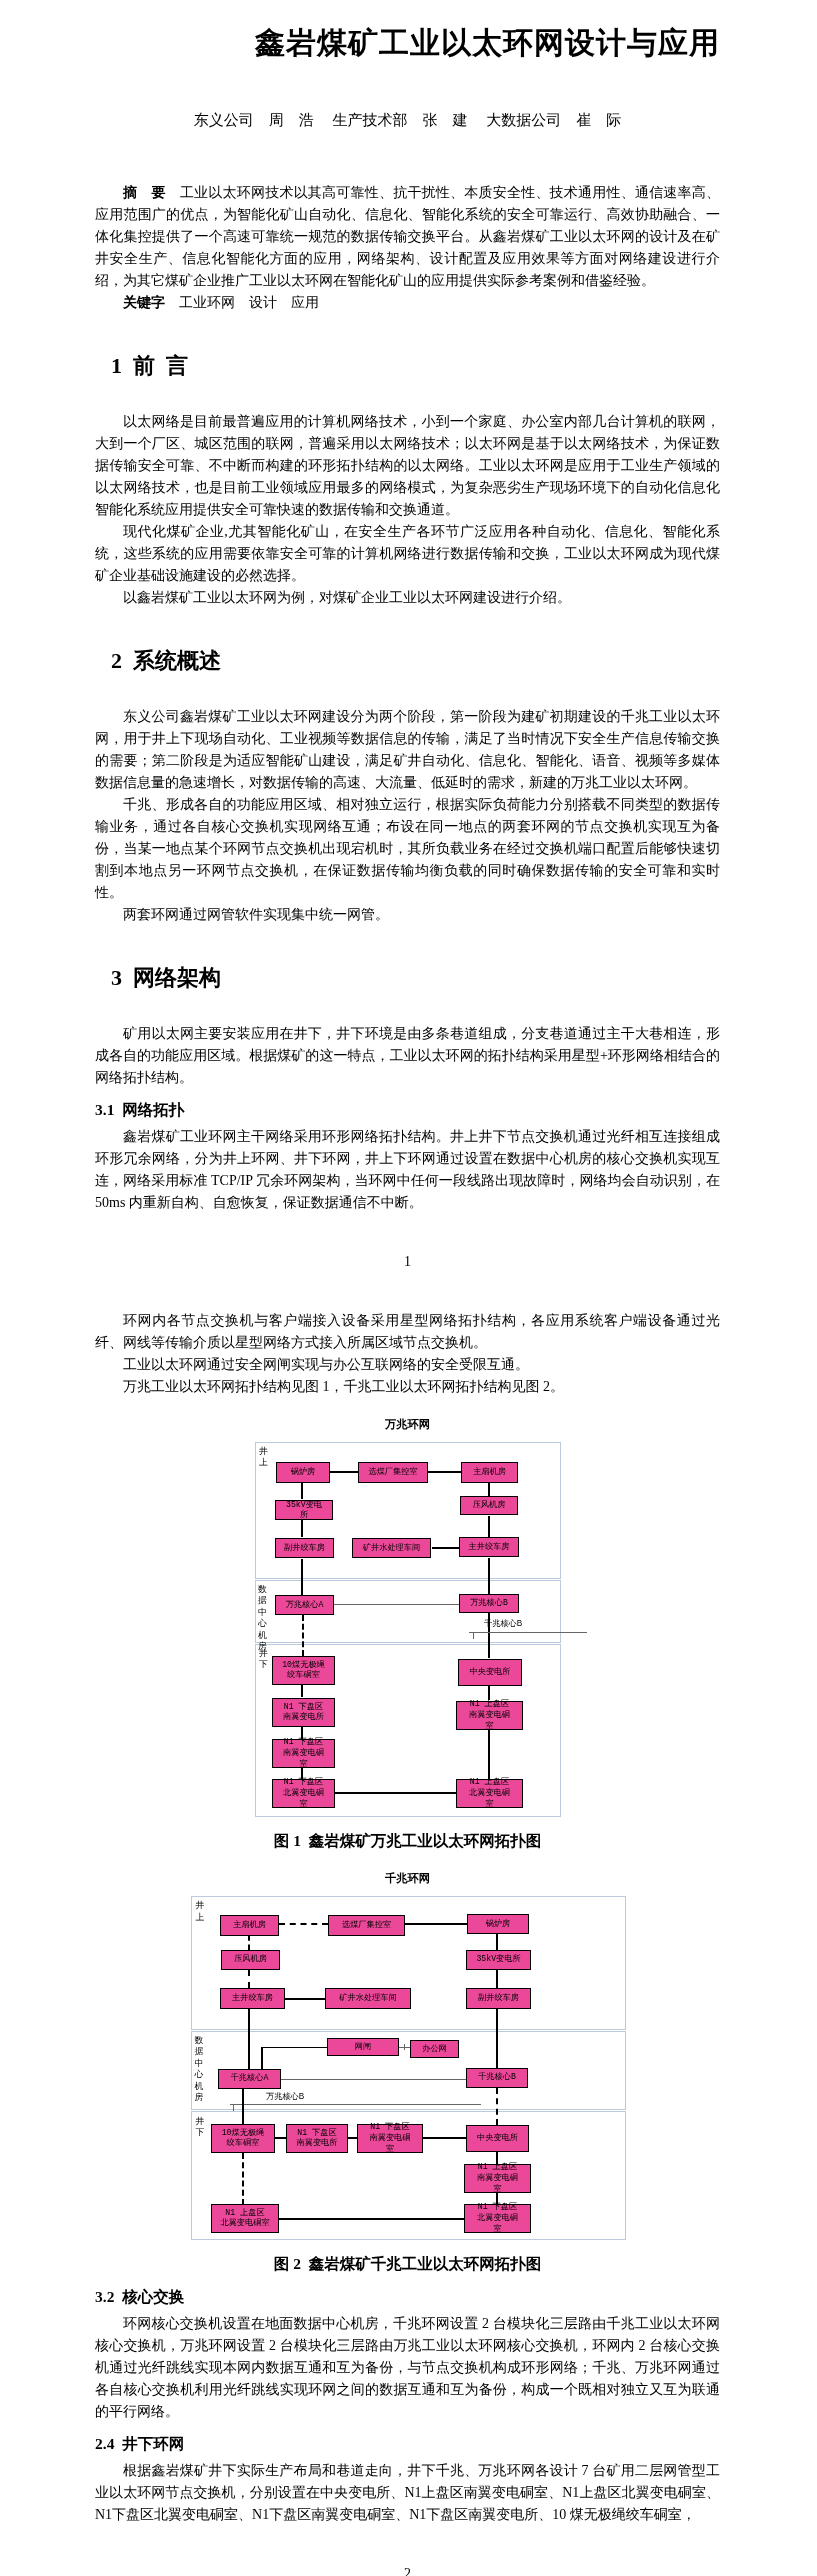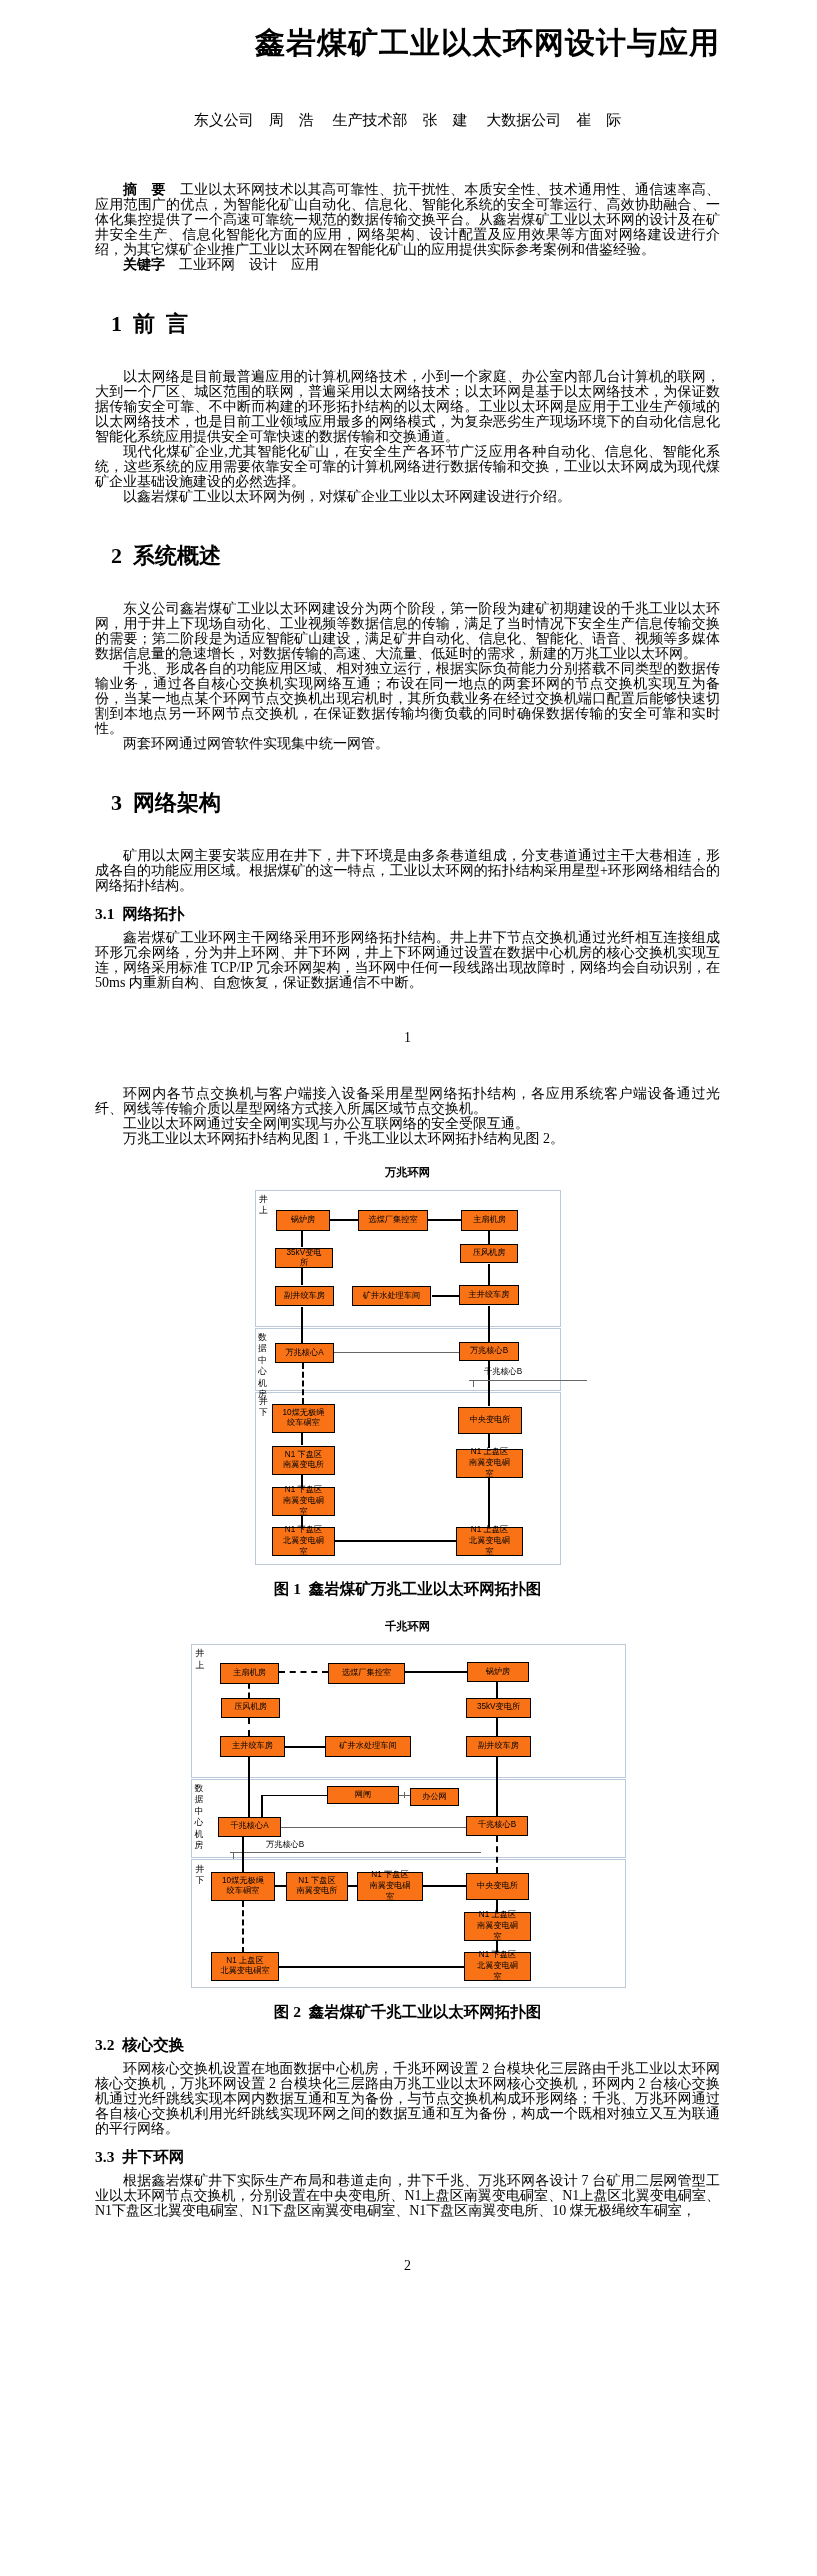--- a/index.html
+++ b/index.html
@@ -1,35 +1,35 @@
 <!DOCTYPE html>
 <html style="font-size:8.2px"><head>
 <meta charset="utf-8">
 <style>
   html,body{margin:0;padding:0;background:#ffffff;color:#000;}
   body{font-family:"Liberation Serif","DejaVu Serif","DejaVu Sans",serif;}
   .page{width:818px;box-sizing:border-box;padding:15.5px 98px 46px 95px;background:#fff;}
   .doc-title{font-size:30px;font-weight:bold;text-align:right;margin:7.2px 0 47px;letter-spacing:1px;white-space:pre-wrap;}
   .authors{font-size:15px;text-align:center;margin:0 0 52px;white-space:pre-wrap;}
-  p.body{font-size:14px;line-height:15px;text-align:justify;margin:0;text-indent:2em;white-space:pre-wrap;}
+  p.body{font-size:14px;line-height:22px;text-align:justify;margin:0;text-indent:2em;white-space:pre-wrap;}
   .abstract .lbl,.kw .lbl,.bio .lbl{font-weight:bold;}
   .kw{margin-top:5.2px;}
   h2.h1{font-size:22px;font-weight:bold;margin:37px 16px 30px;white-space:pre-wrap;}
   h3.h2{font-size:15.5px;font-weight:bold;margin:11.3px 0 5.2px;white-space:pre-wrap;}
   .pagenum{font-size:14px;text-align:center;margin:40px 0;}
   .figure{margin:18.5px 0 4.1px;}
   .fig-title{text-align:center;font-weight:bold;font-size:11.3px;margin:0 0 6.2px;font-family:"Liberation Sans","DejaVu Sans",sans-serif;}
   .fig-body{position:relative;margin:0 auto;}
   .fig1-body{width:361px;height:381px;}
   .fig2-body{width:453px;height:350px;}
   .region{position:absolute;border:0.5px solid #bccbdb;background:#fff;}
   .rlabel{position:absolute;font-size:8.8px;line-height:1.3;white-space:pre-line;font-family:"Liberation Sans","DejaVu Sans",sans-serif;}
-  .fnode{position:absolute;border:1px solid #000;background:#f97316;display:flex;align-items:center;justify-content:center;
+  .fnode{position:absolute;border:1px solid #000;background:#ec4899;display:flex;align-items:center;justify-content:center;
          text-align:center;font-size:8.2px;line-height:1.3;white-space:pre-line;box-sizing:border-box;padding:8px;
-         font-family:Liberation Sans, sans-serif;}
+         font-family:Liberation Mono, monospace;}
   .ln{position:absolute;background:#000;}
   .lnthin{position:absolute;background:#666;}
   .vdash{position:absolute;border-left:2.1px dashed #000;width:0;}
   .hdash{position:absolute;border-top:2.1px dashed #000;height:0;}
   .flabel{position:absolute;font-size:8.2px;font-family:"Liberation Sans","DejaVu Sans",sans-serif;}
   .fig-caption{text-align:center;font-size:15.5px;font-weight:bold;margin:12.4px 0 6.2px;white-space:pre-wrap;}
 </style>
 </head>
 <body>
 
@@ -198,19 +198,19 @@
 北翼变电硐室</div>
       <div class="fnode" style="left:283px;top:312px;width:67px;height:29px;">N1 下盘区
 北翼变电硐室</div>
     </div>
     <div class="fig-caption">图 2  鑫岩煤矿千兆工业以太环网拓扑图</div>
   </div>
 
   <h3 class="h2">3.2  核心交换</h3>
   <p class="body">环网核心交换机设置在地面数据中心机房，千兆环网设置 2 台模块化三层路由千兆工业以太环网核心交换机，万兆环网设置 2 台模块化三层路由万兆工业以太环网核心交换机，环网内 2 台核心交换机通过光纤跳线实现本网内数据互通和互为备份，与节点交换机构成环形网络；千兆、万兆环网通过各自核心交换机利用光纤跳线实现环网之间的数据互通和互为备份，构成一个既相对独立又互为联通的平行网络。</p>
 
-  <h3 class="h2">3.3  井下环网</h3>
+  <h3 class="h2">2.4  井下环网</h3>
   <p class="body">根据鑫岩煤矿井下实际生产布局和巷道走向，井下千兆、万兆环网各设计 7 台矿用二层网管型工业以太环网节点交换机，分别设置在中央变电所、N1上盘区南翼变电硐室、N1上盘区北翼变电硐室、N1下盘区北翼变电硐室、N1下盘区南翼变电硐室、N1下盘区南翼变电所、10 煤无极绳绞车硐室，</p>
 
   <div class="pagenum">2</div>
 
 </div>
 
 
 </body></html>

